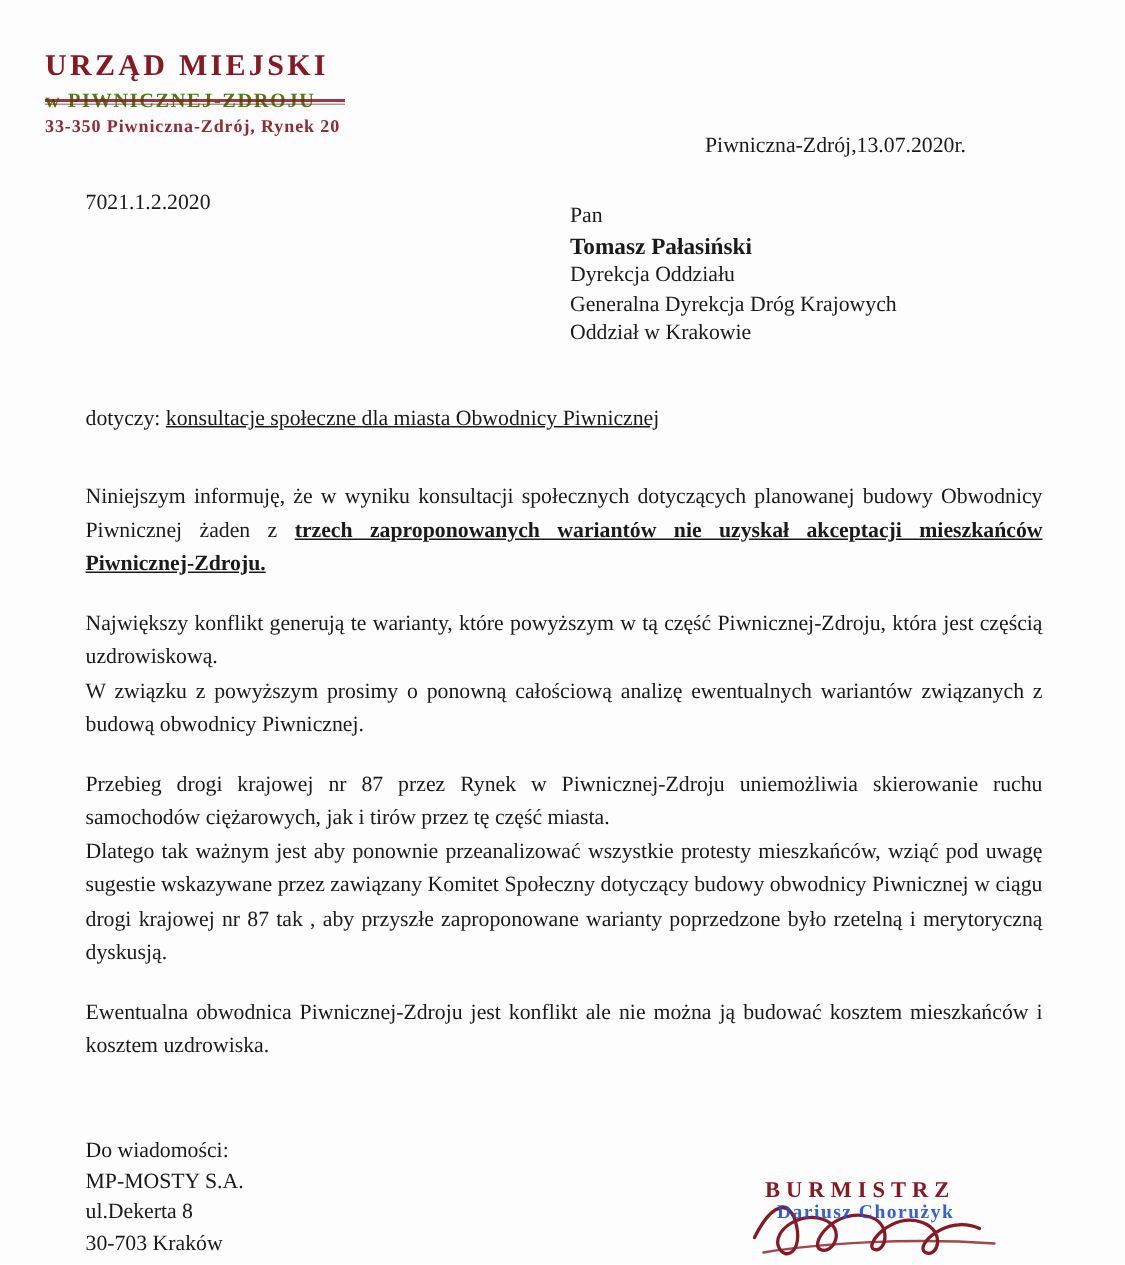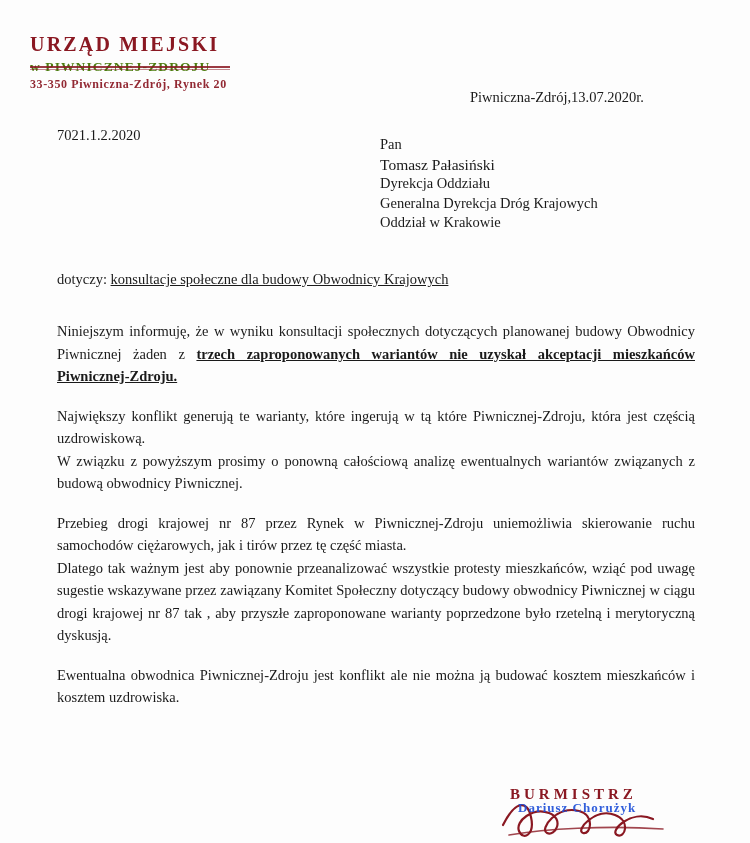--- a/index.html
+++ b/index.html
@@ -90,21 +90,21 @@
 
   
   .addressee {
     position: absolute;
     left: 380px;
     top: 135px;
     font-size: 14.5px;
     line-height: 19.5px;
   }
   .addressee .name {
-    font-weight: normal;
+    font-weight: bold;
     font-size: 15.5px;
   }
 
   
   .subject {
     position: absolute;
     left: 57px;
     top: 271px;
     font-size: 14.5px;
   }
@@ -193,32 +193,38 @@
   <div class="addressee">
     <div>Pan</div>
     <div class="name">Tomasz Pałasiński</div>
     <div>Dyrekcja Oddziału</div>
     <div>Generalna Dyrekcja Dróg Krajowych</div>
     <div>Oddział w Krakowie</div>
   </div>
 
   <div class="subject">
     <span>dotyczy:</span>
-    <span class="underline">konsultacje społeczne dla budowy Obwodnicy Krajowych</span>
+    <span class="underline">konsultacje społeczne dla miasta Obwodnicy Piwnicznej</span>
   </div>
 
   <div class="body">
     <p><span>Niniejszym informuję, że w wyniku konsultacji społecznych dotyczących planowanej budowy Obwodnicy Piwnicznej żaden z </span><span class="strong-underline">trzech zaproponowanych wariantów nie uzyskał akceptacji mieszkańców Piwnicznej-Zdroju.</span></p>
-    <p class="tight">Największy konflikt generują te warianty, które ingerują w tą które Piwnicznej-Zdroju, która jest częścią uzdrowiskową.</p>
+    <p class="tight">Największy konflikt generują te warianty, które powyższym w tą część Piwnicznej-Zdroju, która jest częścią uzdrowiskową.</p>
     <p>W związku z powyższym prosimy o ponowną całościową analizę ewentualnych wariantów związanych z budową obwodnicy Piwnicznej.</p>
     <p class="tight">Przebieg drogi krajowej nr 87 przez Rynek w Piwnicznej-Zdroju uniemożliwia skierowanie  ruchu samochodów ciężarowych, jak i tirów przez tę część miasta.</p>
     <p>Dlatego tak ważnym jest aby ponownie przeanalizować wszystkie protesty mieszkańców, wziąć pod uwagę sugestie wskazywane przez zawiązany Komitet Społeczny dotyczący budowy obwodnicy Piwnicznej w ciągu drogi krajowej nr 87 tak , aby przyszłe zaproponowane warianty  poprzedzone było rzetelną i merytoryczną dyskusją.</p>
     <p>Ewentualna obwodnica Piwnicznej-Zdroju jest konflikt ale nie można ją budować kosztem mieszkańców i kosztem uzdrowiska.</p>
   </div>
 
+  <div class="cc">
+    <div>Do wiadomości:</div>
+    <div>MP-MOSTY S.A.</div>
+    <div>ul.Dekerta 8</div>
+    <div>30-703 Kraków</div>
+  </div>
 
   <div class="sig-title">BURMISTRZ</div>
   <svg class="sig-scribble" viewBox="0 0 180 48" xmlns="http://www.w3.org/2000/svg">
     <path d="M8,30 C20,6 32,4 36,22 C40,40 28,46 24,36 C20,26 38,12 54,18 C70,24 60,42 52,38 C44,34 62,10 84,16 C100,20 96,40 88,38 C80,36 100,12 120,20 C136,26 130,44 122,40 C114,36 136,14 158,24" fill="none" stroke="#8a1822" stroke-width="2.2" stroke-linecap="round"></path>
     <path d="M14,40 C50,34 110,30 168,34" fill="none" stroke="#8a1822" stroke-width="1.6" stroke-linecap="round" opacity="0.8"></path>
   </svg>
   <div class="sig-name">Dariusz Chorużyk</div>
 
 </div>
 

